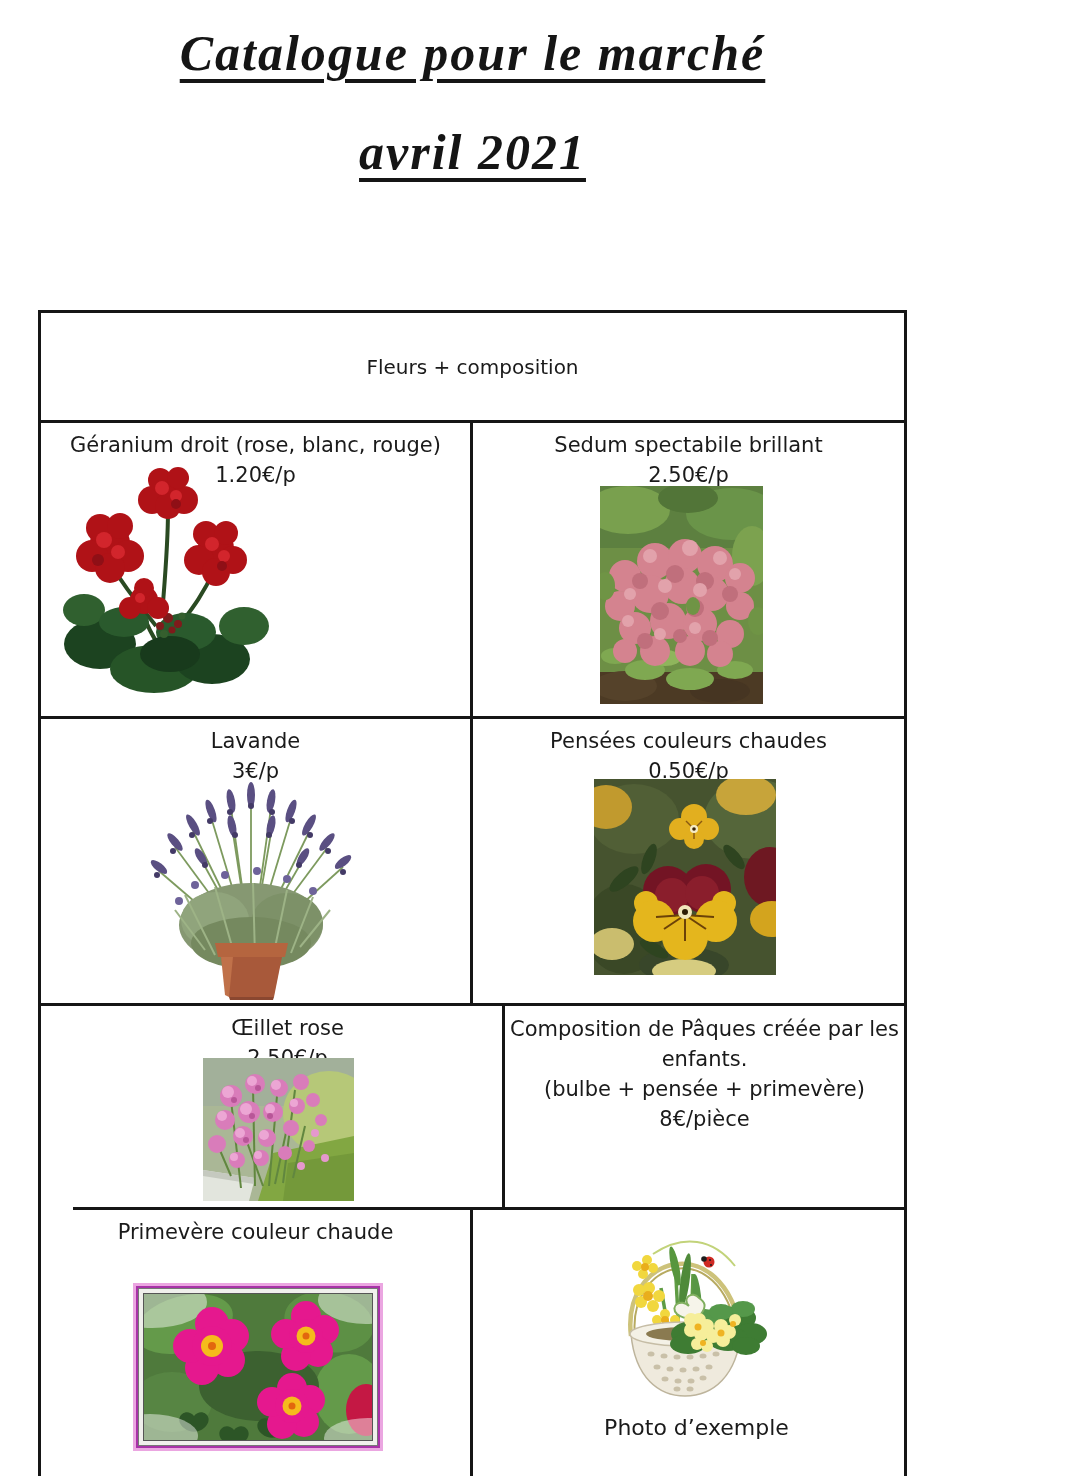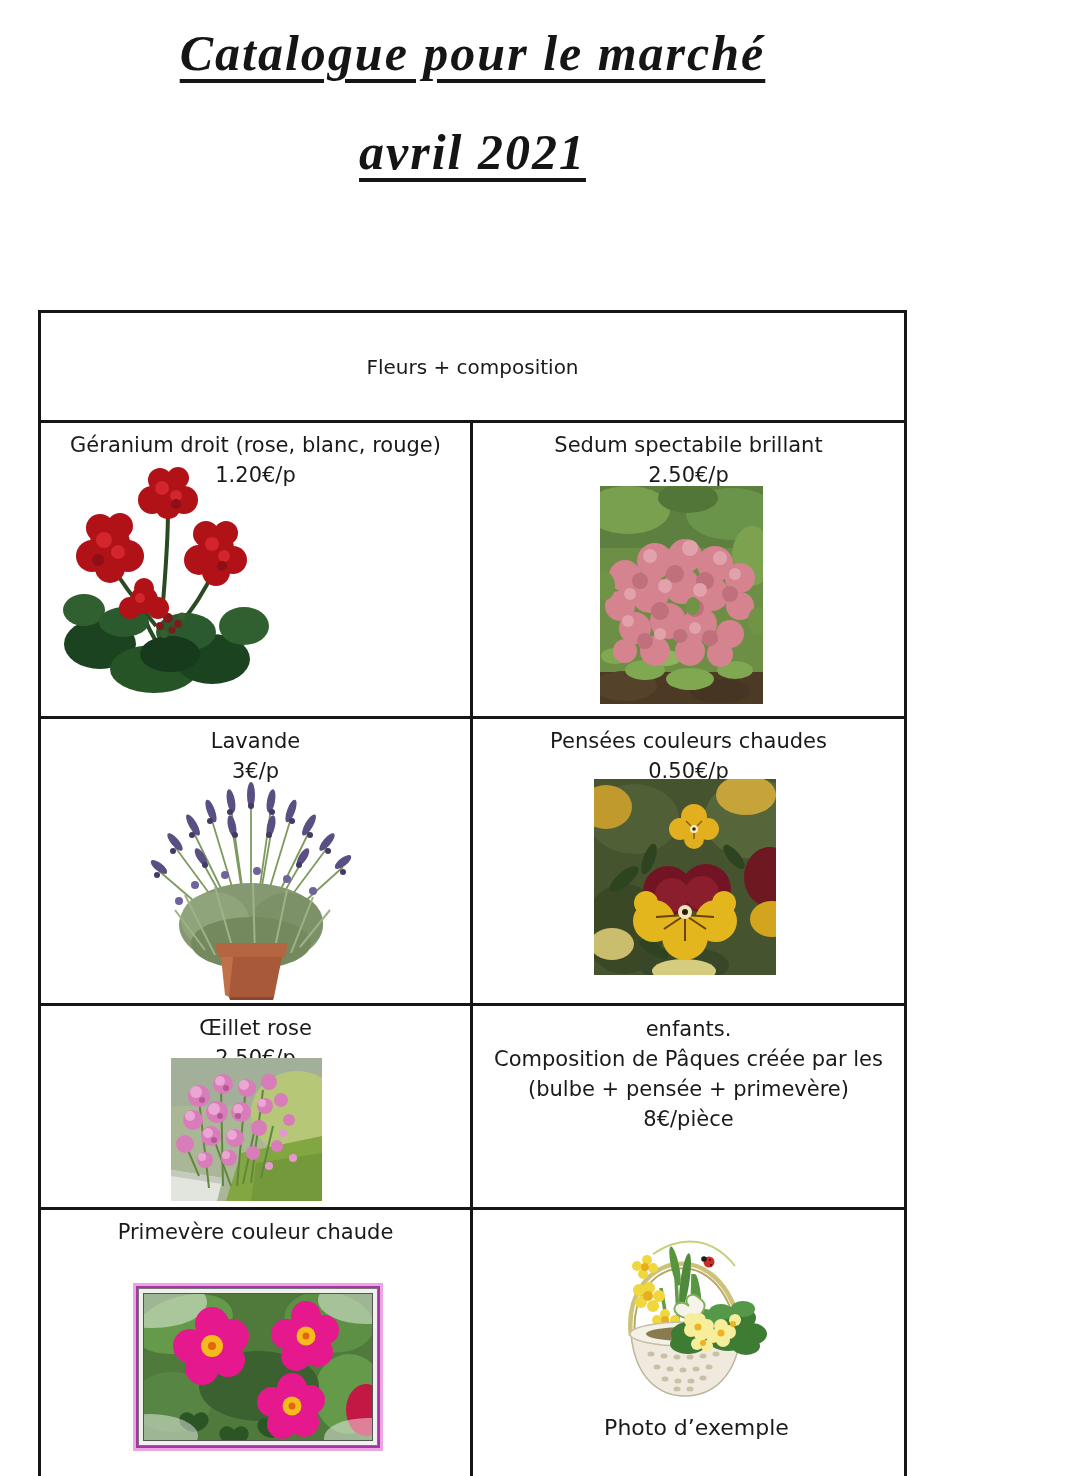--- a/index.html
+++ b/index.html
@@ -14,21 +14,21 @@
 
   
   .catalog-table{position:absolute;left:38px;top:310px;width:869px;box-sizing:border-box;
                  border:3px solid #161616;background:#fff;}
   .thead{height:107px;border-bottom:3px solid #161616;display:flex;align-items:center;justify-content:center;
          font-size:20px;}
   .trow{display:flex;border-bottom:3px solid #161616;}
   .trow:last-child{border-bottom:none;}
   .row1{height:293px;}
   .row2{height:284px;}
-  .row3{height:201px;}
+  .row3{height:201px;margin-left:32px;}
   .row4{height:290px;}
   .cell{position:relative;box-sizing:border-box;text-align:center;font-size:21px;line-height:30px;overflow:visible;}
   .cell.left{width:432px;border-right:3px solid #161616;}
   .cell.right{flex:1;}
   .cname{padding-top:7px;}
   .comp-line{line-height:30px;}
   .comp-block{padding-top:8px;}
   .img{position:absolute;display:block;}
 
   
@@ -409,22 +409,22 @@
           </g>
           <g fill="#e598cd">
             <circle cx="122" cy="100" r="4"></circle>
               <circle cx="98" cy="108" r="4"></circle>
               <circle cx="112" cy="75" r="4"></circle>
           </g>
         </svg>
       </div>
       <div class="cell right">
         <div class="comp-block">
+          <div class="comp-line">Composition de Pâques créée par les</div>
           <div class="comp-line">enfants.</div>
-          <div class="comp-line">Composition de Pâques créée par les</div>
           <div class="comp-line">(bulbe + pensée + primevère)</div>
           <div class="comp-line">8€/pièce</div>
         </div>
       </div>
     </div>
 
     <div class="trow row4">
       <div class="cell left">
         <div class="cname">Primevère couleur chaude</div>
         <div class="prim-frame">

